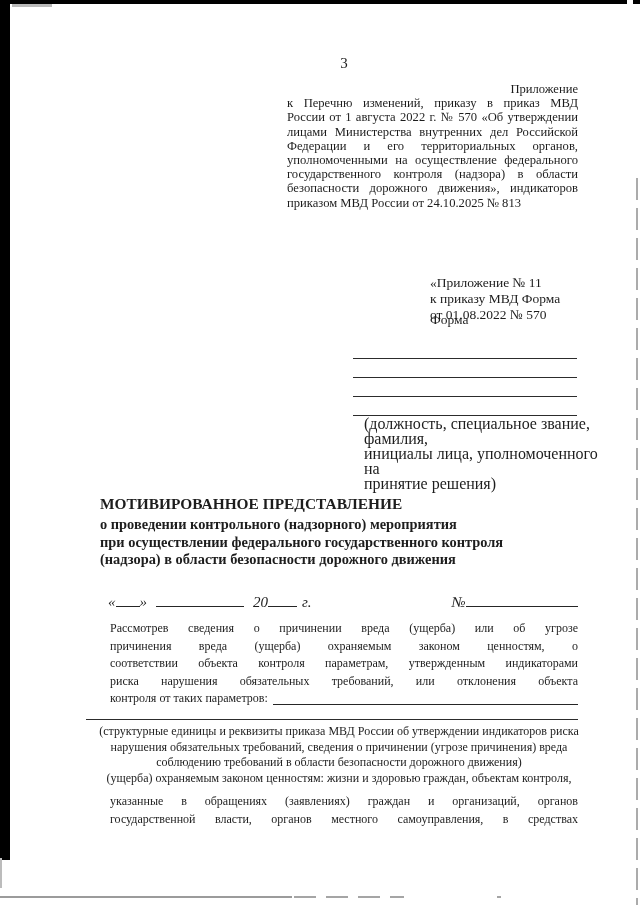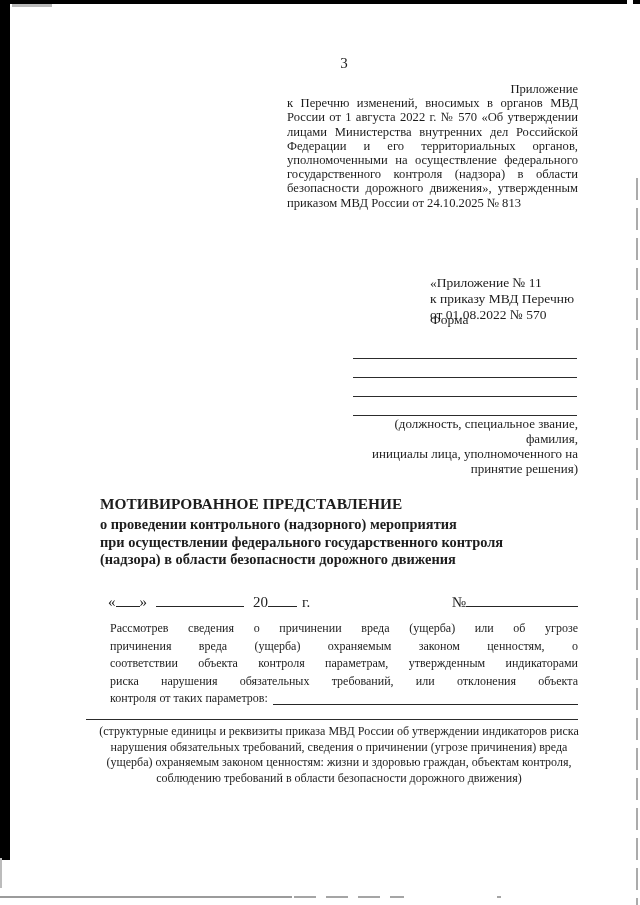--- a/index.html
+++ b/index.html
@@ -34,26 +34,26 @@
   .hdr-label{text-align:right;}
   .hdr-lines > div{text-align:justify;text-align-last:justify;white-space:nowrap;}
   .hdr-lines > div:last-child{text-align-last:left;}
 
   .appref{position:absolute;left:430px;top:246px;font-size:13.5px;line-height:15.8px;margin-top:29px;}
   .forma{position:absolute;left:430px;top:312px;font-size:13.5px;}
 
   .sig-lines{position:absolute;left:353px;top:340px;width:224px;}
   .sig-lines > div{height:18px;border-bottom:1px solid #2c2c2c;}
 
-  .sig-caption{position:absolute;left:344px;top:416px;width:234px;font-size:13px;line-height:15px;text-align:right;}
+  .sig-caption{position:absolute;left:364px;top:416px;width:234px;font-size:16px;line-height:15px;text-align:left;}
 
   .doc-title{position:absolute;left:100px;top:495px;width:488px;text-align:left;font-weight:bold;font-size:14.4px;line-height:17.4px;}
   .doc-title > div:first-child{font-size:15.4px;padding-bottom:4px;}
 
-  .date-row{position:absolute;left:108px;top:593px;width:470px;display:flex;justify-content:space-between;font-size:15px;}
+  .date-row{position:absolute;left:108px;top:593px;width:470px;display:flex;justify-content:space-between;font-size:15px;font-style:italic;}
   .bl{display:inline-block;border-bottom:1px solid #262626;height:13px;vertical-align:baseline;}
   .bl-day{width:24px;}
   .bl-month{width:88px;margin-left:9px;margin-right:9px;}
   .bl-year{width:29px;margin-right:5px;}
   .bl-num{width:112px;}
 
   .para{position:absolute;left:110px;width:468px;font-size:12px;line-height:17.6px;}
   .para1{top:620px;}
   .para-lines > div{text-align:justify;text-align-last:justify;white-space:nowrap;}
   .para1-last{display:flex;align-items:flex-start;}
@@ -78,34 +78,34 @@
   <div class="edge-right-dashes"></div>
   <div class="edge-bottom-line"></div>
   <div class="edge-bottom-dashes"></div>
   <div class="edge-bottom-dot"></div>
 
   <div class="pagenum">3</div>
 
   <div class="hdr-block">
     <div class="hdr-label">Приложение</div>
     <div class="hdr-lines">
-        <div>к Перечню изменений, вносимых в органов МВД</div>
+        <div>к Перечню изменений, приказу в приказ МВД</div>
         <div>России от 1 августа 2022 г. № 570 «Об утверждении</div>
         <div>лицами Министерства внутренних дел Российской</div>
         <div>Федерации и его территориальных органов,</div>
         <div>уполномоченными на осуществление федерального</div>
         <div>государственного контроля (надзора) в области</div>
-        <div>безопасности дорожного движения», утвержденным</div>
+        <div>безопасности дорожного движения», индикаторов</div>
         <div>приказом МВД России от  24.10.2025  № 813</div>
       </div>
   </div>
 
   <div class="appref">
       <div>«Приложение № 11</div>
-      <div>к приказу МВД Перечню</div>
+      <div>к приказу МВД Форма</div>
       <div>от 01.08.2022 № 570</div>
     </div>
   <div class="forma">Форма</div>
 
   <div class="sig-lines">
     <div></div>
     <div></div>
     <div></div>
     <div></div>
   </div>
@@ -141,18 +141,22 @@
     <div class="para1-last">
       <span>контроля от таких параметров:</span>
       <span class="fill-line"></span>
     </div>
   </div>
 
   <div class="fn-rule"></div>
   <div class="footnote">
       <div>(структурные единицы и реквизиты приказа МВД России об утверждении индикаторов риска</div>
       <div>нарушения обязательных требований, сведения о причинении (угрозе причинения) вреда</div>
+      <div>соблюдению требований в области безопасности дорожного движения)</div>
       <div>(ущерба) охраняемым законом ценностям: жизни и здоровью граждан, объектам контроля,</div>
-      <div>соблюдению требований в области безопасности дорожного движения)</div>
     </div>
 
+  <div class="para para2 para-lines">
+      <div>указанные в обращениях (заявлениях) граждан и организаций, органов</div>
+      <div>государственной власти, органов местного самоуправления, в средствах</div>
+    </div>
 
 </div>
 
 </body></html>

